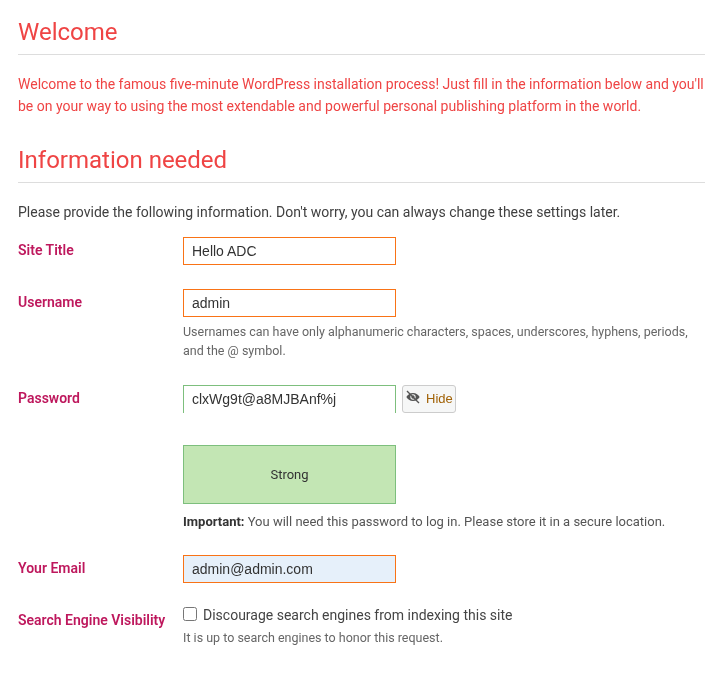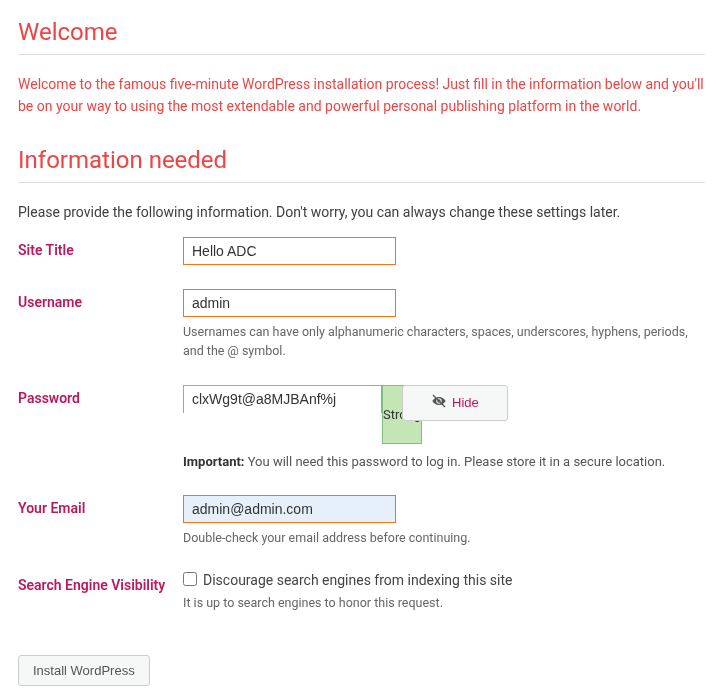--- a/index.html
+++ b/index.html
@@ -30,42 +30,42 @@
       background: #fff;
       padding: 4px 8px;
       font-size: 14px;
       color: #333;
       width: 213px;
       height: 28px;
     }
     input[type="text"].highlighted { background: #e6f0fa; }
     .hint { font-size: 12.5px; color: #666; margin-top: 6px; line-height: 1.5; }
     .pw-row { display: flex; align-items: flex-start; gap: 6px; }
-    .pw-box { display: flex; flex-direction: row; width: 213px; }
+    .pw-box { display: flex; flex-direction: column; width: 213px; gap: 32px; }
     .pw-box input { border: 1px solid #7dbf7d; border-bottom: none; }
     .strength {
       background: #c3e6b4;
       border: 1px solid #7dbf7d;
       text-align: center;
       font-size: 13px;
       padding: 21px 0;
       color: #333;
     }
     .hide-btn {
       display: inline-flex;
       align-items: center;
       gap: 5px;
       border: 1px solid #ccc;
       background: #f6f7f7;
       border-radius: 3px;
-      padding: 4px 28px;
+      padding: 4px 2px;
       cursor: pointer;
       font-size: 13px;
-      color: #be185d;
-      height: 36px;
+      color: #a16207;
+      height: 28px;
     }
     .hide-btn svg { width: 16px; height: 16px; fill: #555; }
     .imp { font-size: 13px; color: #555; margin-top: 8px; line-height: 1.5; }
     .imp strong { color: #333; }
     .checkbox-row { display: flex; align-items: flex-start; gap: 6px; color: #444; }
     .checkbox-row input { width: 14px; height: 14px; }
     .install-btn {
       border: 1px solid #ccc;
       background: #f6f7f7;
       border-radius: 3px;
@@ -123,21 +123,20 @@
     <div class="imp">
       <strong>Important:</strong><span> You will need this password to log in. Please store it in a secure location.</span>
     </div>
   </div>
 </div>
 
 <div class="form-row">
   <div class="label-col">Your Email</div>
   <div class="field-col">
     <input type="text" class="highlighted" value="admin@admin.com" style="">
-    <div class="hint">Double-check your email address before continuing.</div>
   </div>
 </div>
 
 <div class="form-row">
   <div class="label-col">Search Engine Visibility</div>
   <div class="field-col">
     <div class="checkbox-row">
       <input type="checkbox" style="">
       <span>Discourage search engines from indexing this site</span>
     </div>

